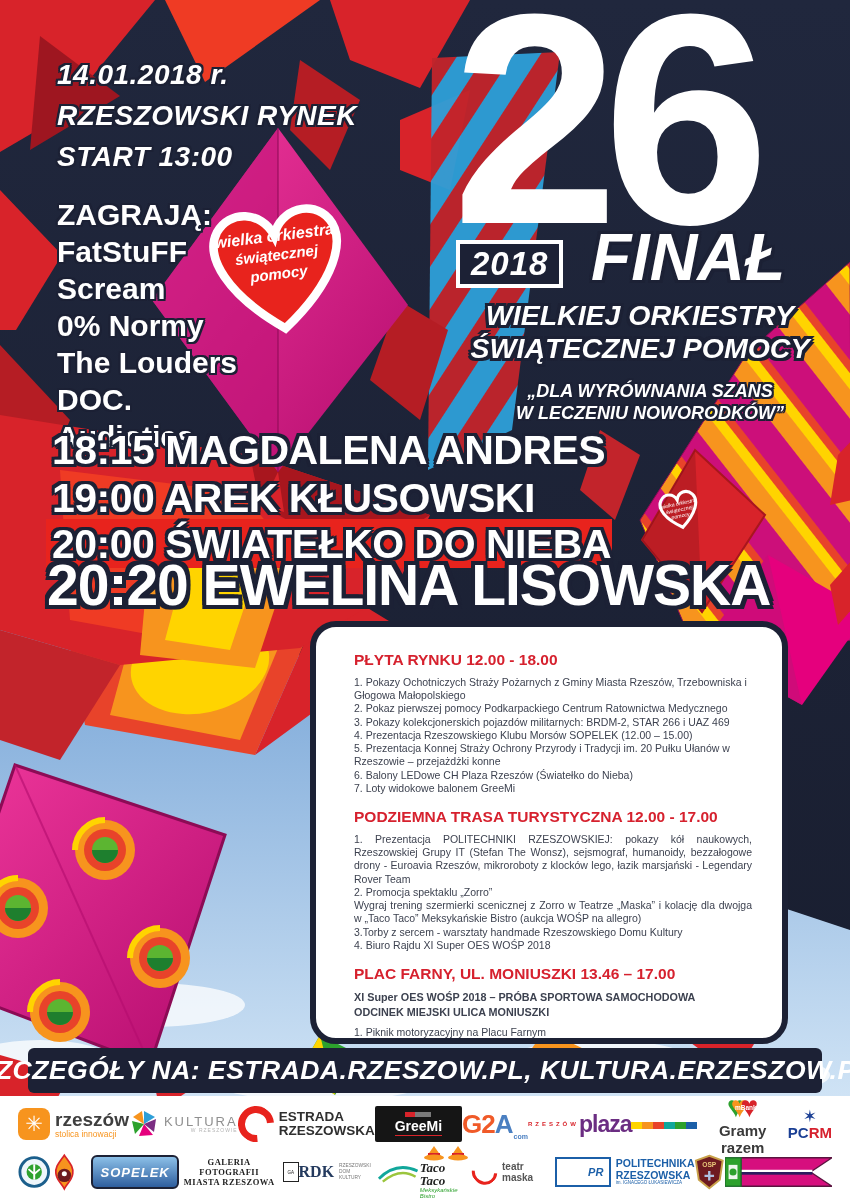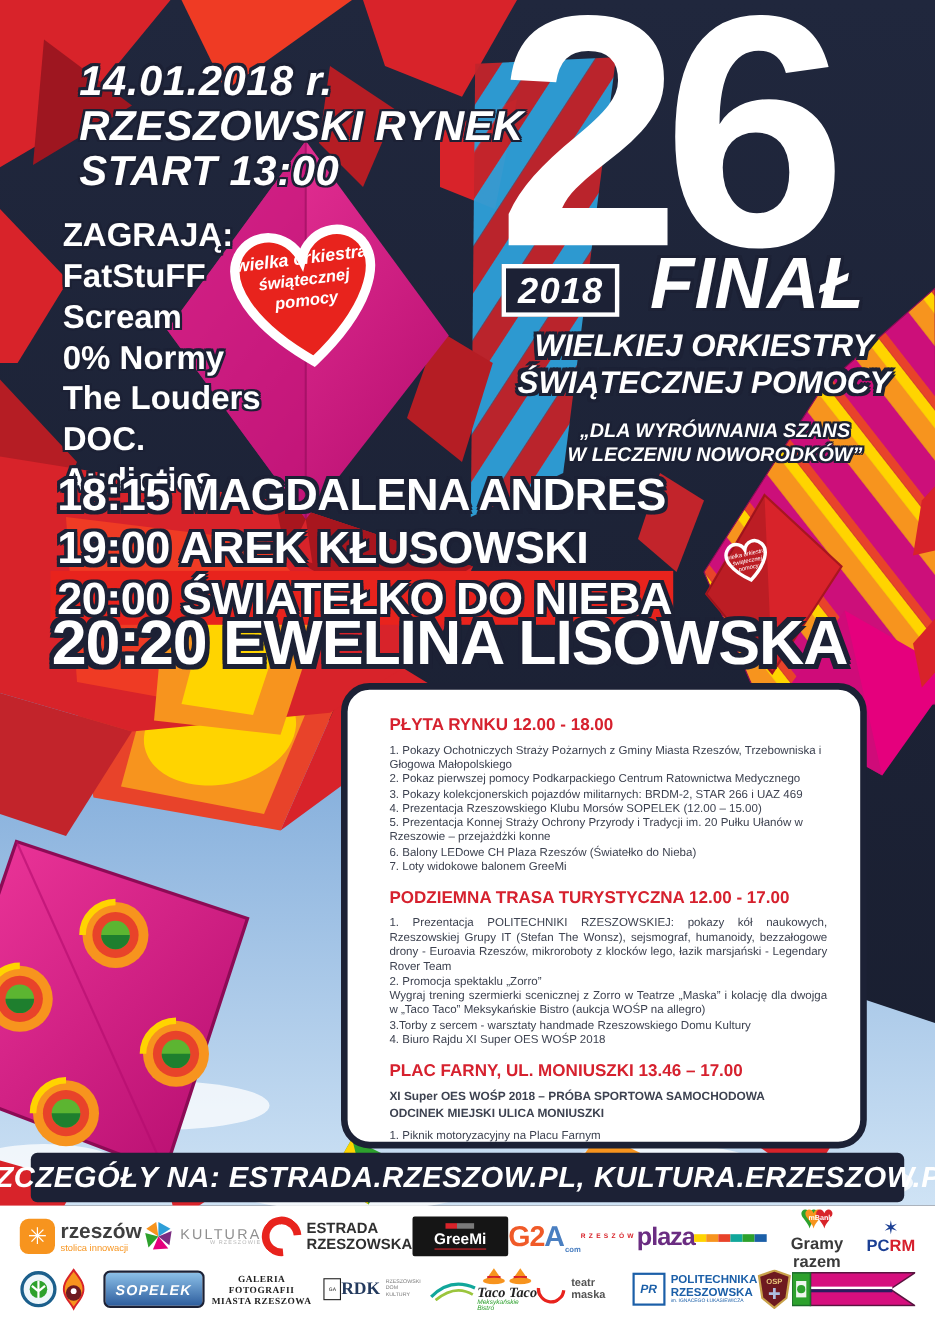--- a/index.html
+++ b/index.html
@@ -6,21 +6,21 @@
   html,body{margin:0;padding:0;background:#0d101c;}
   #poster{position:relative;width:850px;height:1200px;margin:0 auto;overflow:hidden;
           background:#1d2336;font-family:"Liberation Sans",sans-serif;}
   #artwork{position:absolute;inset:0;z-index:0;}
   .lyr{position:absolute;z-index:2;color:#fff;}
   
   .o2{text-shadow:-2px -2px 0 var(--nv),2px -2px 0 var(--nv),-2px 2px 0 var(--nv),2px 2px 0 var(--nv),0 -2px 0 var(--nv),0 2px 0 var(--nv),-2px 0 0 var(--nv),2px 0 0 var(--nv);}
   .o3{text-shadow:-3px -3px 0 var(--nv),3px -3px 0 var(--nv),-3px 3px 0 var(--nv),3px 3px 0 var(--nv),0 -3px 0 var(--nv),0 3px 0 var(--nv),-3px 0 0 var(--nv),3px 0 0 var(--nv);}
   .o4{text-shadow:-4px -4px 0 var(--nv),4px -4px 0 var(--nv),-4px 4px 0 var(--nv),4px 4px 0 var(--nv),0 -4px 0 var(--nv),0 4px 0 var(--nv),-4px 0 0 var(--nv),4px 0 0 var(--nv);}
 
-  .info{left:72px;top:54px;font-style:italic;font-weight:700;font-size:38px;line-height:41px;letter-spacing:.5px;}
+  .info{left:57px;top:54px;font-style:italic;font-weight:700;font-size:28px;line-height:41px;letter-spacing:.5px;}
   .zagr{left:57px;top:196px;font-weight:700;font-size:30px;line-height:37px;}
 
   .heart-wrap{left:198px;top:192px;width:160px;height:150px;transform:rotate(-7deg);z-index:2;}
   .heart-txt{position:absolute;left:0;top:34px;width:160px;text-align:center;color:#fff;
              font-style:italic;font-weight:700;line-height:19px;}
   .ht1{font-size:16px}.ht2{font-size:15px}.ht3{font-size:15px}
 
   .num26{left:452px;top:-31px;font-size:300px;line-height:1;font-weight:700;letter-spacing:-16px;}
   .y2018{left:456px;top:240px;border:4px solid #fff;background:var(--nv);padding:1px 11px;
          font-style:italic;font-weight:700;font-size:33px;letter-spacing:1px;}
@@ -102,21 +102,21 @@
   .rdk-s{font-size:4.8px;color:#777;line-height:1.2;}
   .taco{display:flex;flex-direction:column;align-items:center;line-height:1;}
   .taco-n{font-size:13px;font-style:italic;font-weight:700;color:#222;font-family:"Liberation Serif",serif;}
   .taco-s{font-size:6px;font-style:italic;color:#2da12d;}
   .maska{display:flex;align-items:center;gap:5px;}
   .mk-ico{width:20px;height:20px;border:3px solid transparent;border-bottom:3px solid #e8231d;
           border-left:3px solid #e8231d;border-radius:50%;transform:rotate(-40deg);}
   .mk-n{font-size:10px;color:#555;font-weight:700;}
   .prz{display:flex;align-items:center;gap:5px;}
   .prz-box{width:26px;height:26px;border:2px solid #1b5fa8;color:#1b5fa8;font-style:italic;font-weight:700;
-           font-size:11px;display:flex;align-items:center;justify-content:center;}
+           font-size:11px;display:flex;align-items:center;justify-content:center;padding-left:26px;}
   .prz-n{font-size:10.5px;font-weight:800;color:#1b5fa8;line-height:1.1;}
   .prz-s{font-size:4.5px;color:#1b5fa8;}
 </style>
 </head>
 <body>
 
 <div id="poster">
 
   <svg id="artwork" viewBox="0 0 850 1200" width="850" height="1200">
     <defs>

